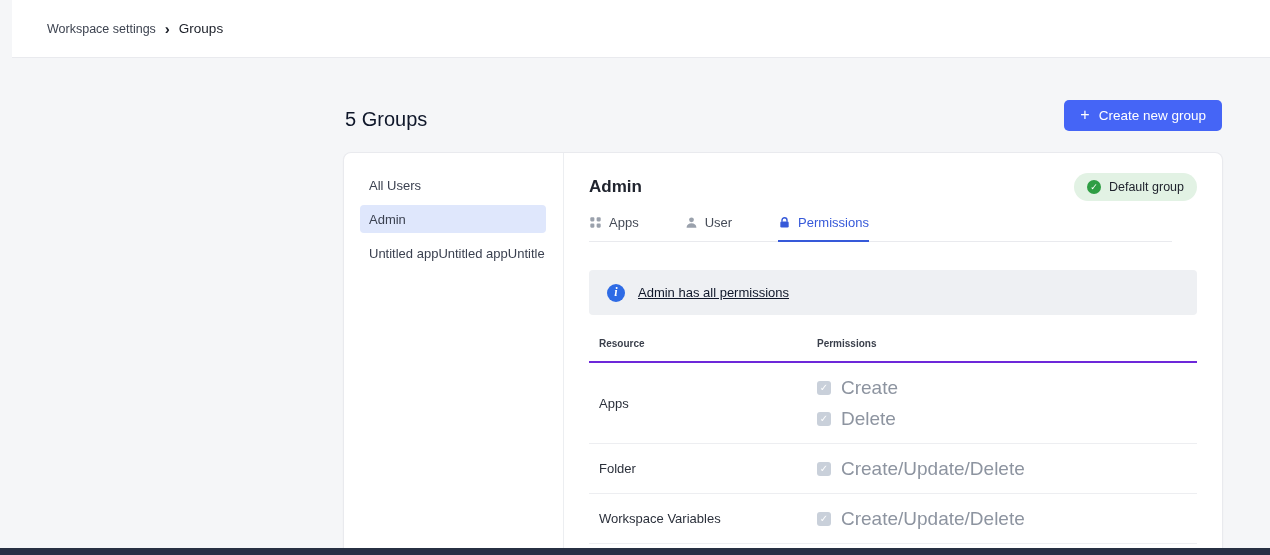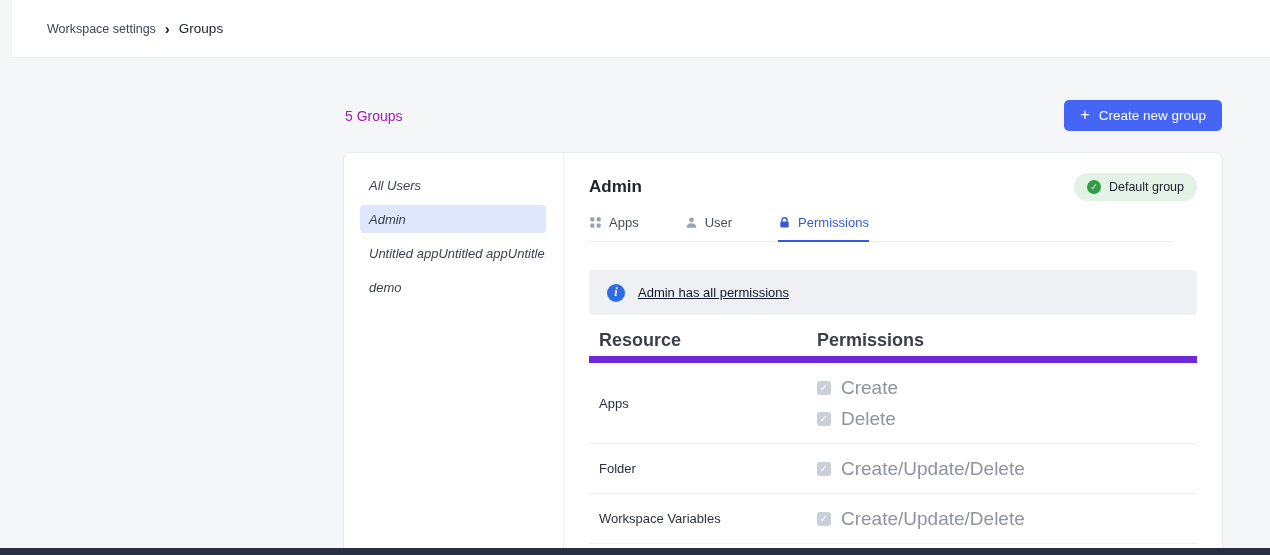--- a/index.html
+++ b/index.html
@@ -18,41 +18,41 @@
     background:#ffffff; border-bottom:1px solid #e9eaee;
     display:flex; align-items:center; padding-left:35px; gap:9px;
   }
   .crumb-parent { font-size:12.5px; color:#3d4350; cursor:pointer; }
   .crumb-chev { font-size:15px; font-weight:700; color:#1a1e27; line-height:1; margin-top:-1px; }
   .crumb-current { font-size:13.5px; font-weight:400; color:#1a1e27; }
 
   
   .groups-count {
     position:absolute; left:345px; top:108px;
-    font-size:14px; color:#a21caf;
+    font-size:20px; color:#0f172a;
   }
   .create-btn {
     position:absolute; right:48px; top:100px; height:31px;
     display:flex; align-items:center; gap:9px;
     background:#4565f6; color:#ffffff; border:none; border-radius:5px;
     padding:0 16px; font-size:13.5px; font-weight:500; cursor:pointer;
     font-family:"Liberation Sans", sans-serif;
   }
   .create-btn .plus { font-size:16px; font-weight:400; line-height:1; margin-top:-1px; }
 
   
   .card {
     position:absolute; left:343px; top:152px; width:880px; height:403px;
     background:#ffffff; border:1px solid #e9eaee; border-bottom:none;
     border-radius:8px 8px 0 0; display:flex; overflow:hidden;
     box-shadow:0 1px 2px rgba(30,35,50,0.03);
   }
 
   
-  .group-list { width:220px; flex-shrink:0; border-right:1px solid #eceef1; padding-top:18px;font-style:italic; }
+  .group-list { width:220px; flex-shrink:0; border-right:1px solid #eceef1; padding-top:18px; }
   .side-item {
     height:28px; margin:0 17px 6px 16px; padding:0 9px;
     display:flex; align-items:center; border-radius:4px;
     font-size:13px; color:#3b4150; cursor:pointer;
     white-space:nowrap; overflow:hidden;
   }
   .side-item.selected { background:#dfe7fc; }
 
   
   .detail { flex:1; padding:0 25px; min-width:0; }
@@ -94,22 +94,22 @@
     color:#ffffff; display:flex; align-items:center; justify-content:center;
     font-family:"Liberation Serif", serif; font-style:italic; font-weight:700; font-size:12px;
     flex-shrink:0;
   }
   .banner-text { font-size:13px; color:#0f172a;text-decoration:underline; }
 
   
   .perm-table { margin-top:10px; }
   .thead {
     display:grid; grid-template-columns:218px 1fr; align-items:center;
-    height:38px; padding-left:10px; border-bottom:7px solid #6d28d9;
-    font-size:18px; font-weight:700; color:#3a3f4b;
+    height:38px; padding-left:10px; border-bottom:2px solid #6d28d9;
+    font-size:10px; font-weight:700; color:#3a3f4b;
   }
   .trow {
     display:grid; grid-template-columns:218px 1fr; align-items:center;
     padding:9px 0 9px 10px; border-bottom:1px solid #edeef1;
   }
   .resource { font-size:13px; color:#2b303b; }
   .perm-line { display:flex; align-items:center; gap:10px; height:31px; }
   .checkbox {
     width:14px; height:14px; border-radius:3px; background:#c9d0da;
     display:flex; align-items:center; justify-content:center;
@@ -139,21 +139,20 @@
     <span class="plus">+</span>
     <span>Create new group</span>
   </button>
 
   <div class="card">
 
     <div class="group-list">
       <div class="side-item">All Users</div>
       <div class="side-item selected">Admin</div>
       <div class="side-item">Untitled appUntitled appUntitle…</div>
-      <div class="side-item">demo</div>
     </div>
 
     <div class="detail">
 
       <div class="detail-header">
         <div class="detail-title">Admin</div>
         <div class="badge">
           <span class="badge-dot">✓</span>
           <span>Default group</span>
         </div>

